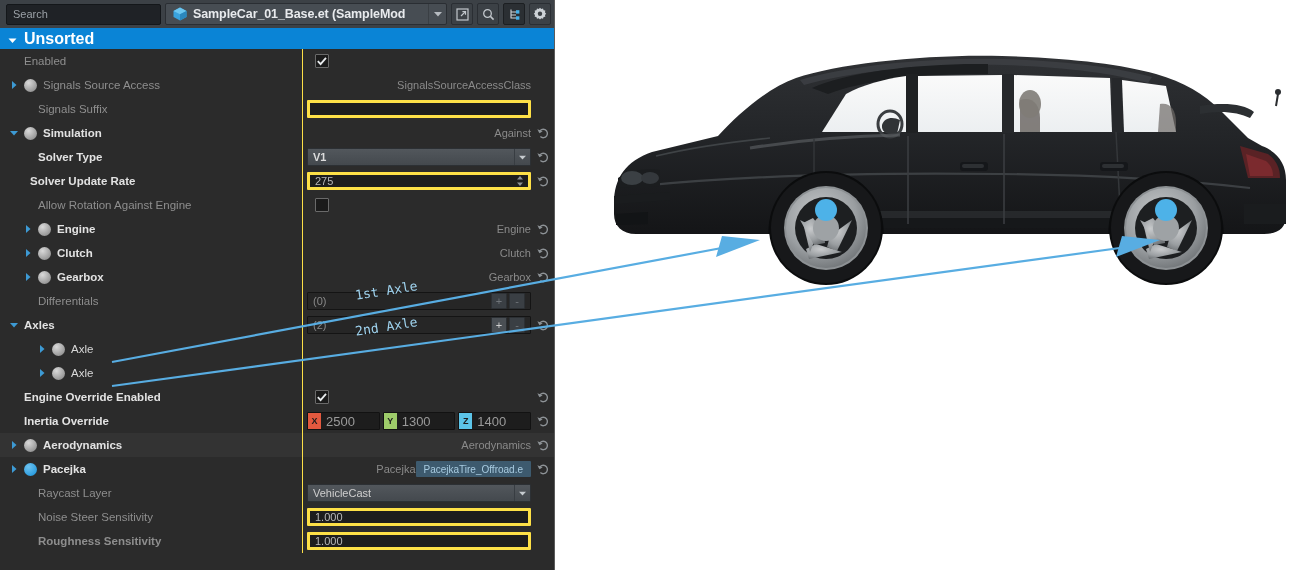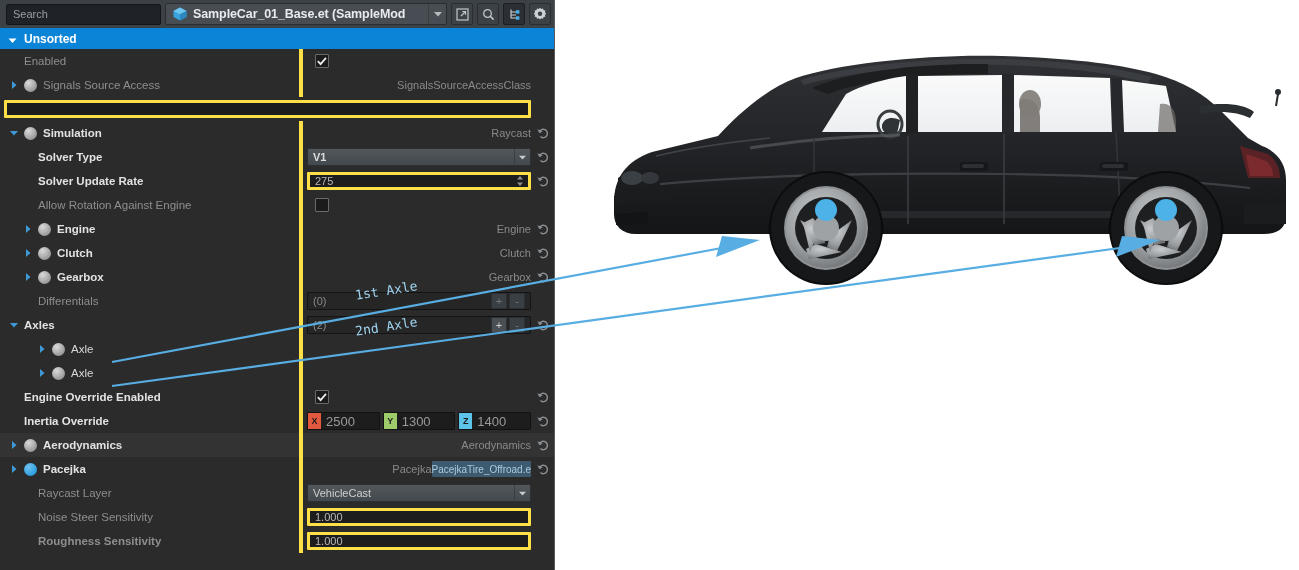--- a/index.html
+++ b/index.html
@@ -70,35 +70,35 @@
 
   
   .section-hdr {
     height: 21px;
     background: #0a84d6;
     display: flex; align-items: center;
     padding-left: 8px;
   }
   .section-hdr .tri { margin-right: 7px; }
   .section-hdr .txt {
-    color: #fff; font-size: 12px; font-weight: bold;
+    color: #fff; font-size: 16px; font-weight: bold;
   }
 
   
   .rows { position: relative; }
   .row {
     height: 24px;
     display: flex; align-items: center;
     position: relative;
   }
   .row.alt { background: #333333; }
   .lbl-col {
     width: 303px; flex: none; height: 24px;
     display: flex; align-items: center;
-    border-right: 4px solid #fde047;
+    border-right: 1px solid #fde047;
     overflow: hidden;
   }
   .val-col {
     flex: 1; height: 24px;
     display: flex; align-items: center;
     padding-left: 4px; padding-right: 2px;
     min-width: 0;
   }
   .lbl {
     font-size: 11.5px; color: #8e8e8e;
@@ -182,21 +182,21 @@
   .arr-btn {
     width: 16px; height: 16px; flex: none; margin-left: 2px;
     background: #4a4f54; border: 1px solid #2c3034; border-radius: 1px;
     display:flex;align-items:center;justify-content:center;
     font-size: 11px; color: #cfcfcf; line-height: 1;
   }
   .arr-btn.dim { background:#3a3f44; color:#70757a; }
   .ref-chip {
     height: 16px; max-width: 118px; flex:none;
     background: #3d5a6e; border-radius: 1px;
-    display:flex;align-items:center; padding: 0 0; overflow:hidden;
+    display:flex;align-items:center; padding: 0 8px; overflow:hidden;
   }
   .ref-chip .t { font-size: 10px; color: #a8cbe0; white-space: nowrap; }
 
   
   .viewport {
     position: absolute; left: 555px; top: 0;
     width: 744px; height: 570px;
     background: #ffffff;
   }
   .car { position: absolute; left: 45px; top: 28px; width: 700px; height: 270px; }
@@ -315,20 +315,25 @@
             <span class="vtext" style="flex: 1 1 0%; padding-left: 2px;">SignalsSourceAccessClass</span>
             <div class="revert empty">
               <svg width="12" height="11" viewBox="0 0 12 11">
                 <path d="M2.2 4.2 A4.2 4.2 0 1 1 3.4 8.6" stroke="#8d9296" stroke-width="1.4" fill="none"></path>
                 <path d="M0.3 1.2 L2.6 5.2 L5.6 3.3 Z" fill="#8d9296"></path>
               </svg>
             </div>
           </div>
         </div>
         <div class="row">
+          <div class="lbl-col" style="padding-left: 22px;">
+            <span class="tri-s"></span>
+            <span style="width: 4px; flex: 0 0 auto;"></span>
+            <span class="lbl">Signals Suffix</span>
+          </div>
           <div class="val-col">
             <div class="vinput">
               <span class="t"></span>
             </div>
             <div class="revert empty">
               <svg width="12" height="11" viewBox="0 0 12 11">
                 <path d="M2.2 4.2 A4.2 4.2 0 1 1 3.4 8.6" stroke="#8d9296" stroke-width="1.4" fill="none"></path>
                 <path d="M0.3 1.2 L2.6 5.2 L5.6 3.3 Z" fill="#8d9296"></path>
               </svg>
             </div>
@@ -338,21 +343,21 @@
           <div class="lbl-col" style="padding-left: 8px;">
             <span class="tri-s">
               <svg width="8" height="6" viewBox="0 0 8 6">
                 <path d="M0 1 L8 1 L4 5.5 Z" fill="#3d9ad4"></path>
               </svg>
             </span>
             <span class="sphere" style="margin-left: 4px;"></span>
             <span class="lbl bold">Simulation</span>
           </div>
           <div class="val-col">
-            <span class="vtext" style="flex: 1 1 0%; padding-left: 2px;">Raycast</span>
+            <span class="vtext" style="flex: 1 1 0%; padding-left: 2px;">Against</span>
             <div class="revert">
               <svg width="12" height="11" viewBox="0 0 12 11">
                 <path d="M2.2 4.2 A4.2 4.2 0 1 1 3.4 8.6" stroke="#8d9296" stroke-width="1.4" fill="none"></path>
                 <path d="M0.3 1.2 L2.6 5.2 L5.6 3.3 Z" fill="#8d9296"></path>
               </svg>
             </div>
           </div>
         </div>
         <div class="row">
           <div class="lbl-col" style="padding-left: 22px;">
@@ -371,21 +376,21 @@
             </div>
             <div class="revert">
               <svg width="12" height="11" viewBox="0 0 12 11">
                 <path d="M2.2 4.2 A4.2 4.2 0 1 1 3.4 8.6" stroke="#8d9296" stroke-width="1.4" fill="none"></path>
                 <path d="M0.3 1.2 L2.6 5.2 L5.6 3.3 Z" fill="#8d9296"></path>
               </svg>
             </div>
           </div>
         </div>
         <div class="row">
-          <div class="lbl-col" style="padding-left: 22px;">
+          <div class="lbl-col" style="padding-left: 14px;">
             <span class="tri-s"></span>
             <span style="width: 4px; flex: 0 0 auto;"></span>
             <span class="lbl bold">Solver Update Rate</span>
           </div>
           <div class="val-col">
             <div class="vinput">
               <span class="t" style="flex: 1 1 0%;">275</span>
               <span class="spin">
                 <svg width="8" height="12" viewBox="0 0 8 12">
                   <path d="M1 4.6 L7 4.6 L4 1 Z" fill="#8d9296"></path>

